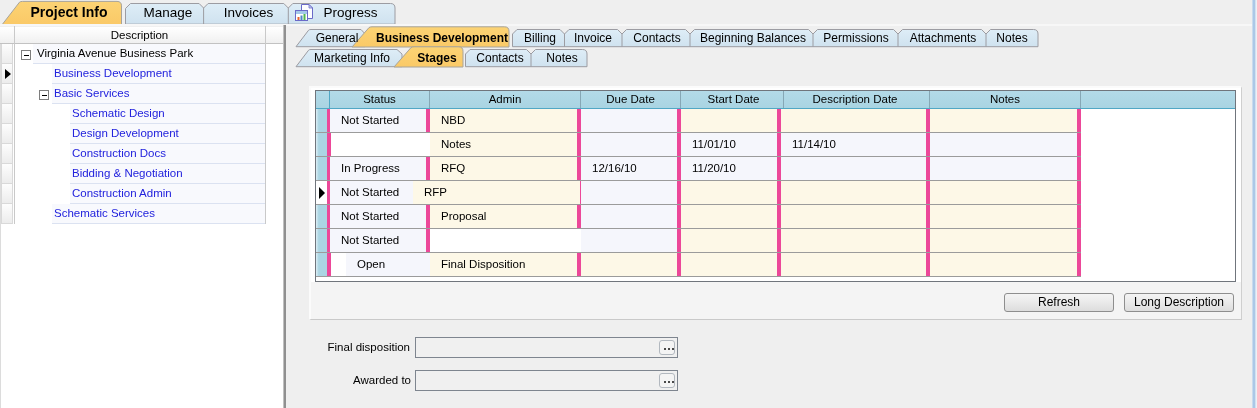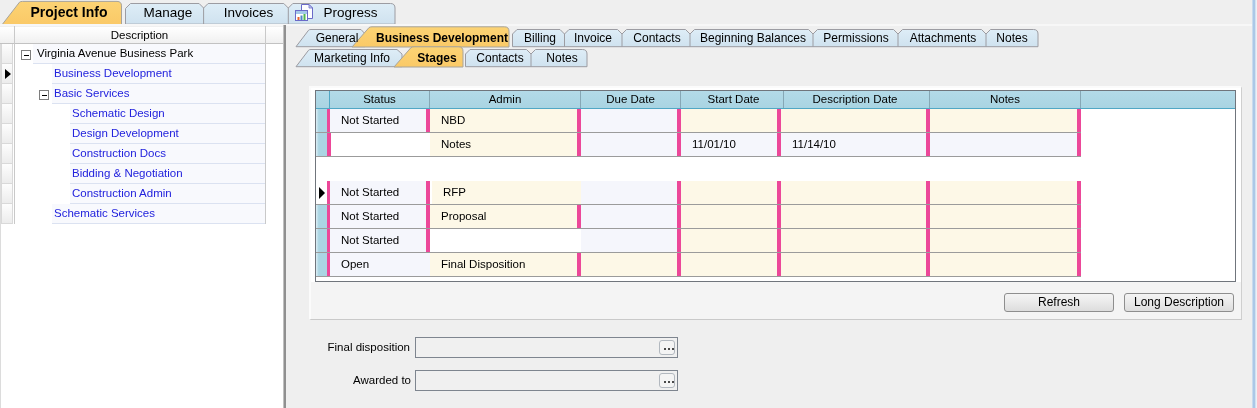--- a/index.html
+++ b/index.html
@@ -116,26 +116,36 @@
   </div>
   <div class="grow" style="top:42px">
     <div class="gc sel" style="left:0;width:14px"></div>
     <div class="gc cream" style="left:114px;width:151px">Notes</div>
     <div class="gc lav" style="left:265px;width:100px"></div>
     <div class="gc lav" style="left:365px;width:100px">11/01/10</div>
     <div class="gc lav" style="left:465px;width:149px">11/14/10</div>
     <div class="gc lav" style="left:614px;width:151px"></div>
     <div class="grline" style="top:23px"></div>
   </div>
+  <div class="grow" style="top:66px">
+    <div class="gc sel" style="left:0;width:14px"></div>
+    <div class="gc lav" style="left:14px;width:100px">In Progress</div>
+    <div class="gc cream" style="left:114px;width:151px">RFQ</div>
+    <div class="gc lav" style="left:265px;width:100px">12/16/10</div>
+    <div class="gc lav" style="left:365px;width:100px">11/20/10</div>
+    <div class="gc lav" style="left:465px;width:149px"></div>
+    <div class="gc lav" style="left:614px;width:151px"></div>
+    <div class="grline" style="top:23px"></div>
+  </div>
   <div class="grow" style="top:90px">
     <div class="gc" style="left:0;width:14px;background:#fff">
         <div class="gridarrow" style="left:3px;top:6px"></div>
       </div>
     <div class="gc lav" style="left:14px;width:100px">Not Started</div>
-    <div class="gc cream" style="left:116px;width:171px">RFP</div>
+    <div class="gc cream" style="left:97px;width:171px">RFP</div>
     <div class="gc lav" style="left:265px;width:100px"></div>
     <div class="gc cream" style="left:365px;width:100px"></div>
     <div class="gc cream" style="left:465px;width:149px"></div>
     <div class="gc cream" style="left:614px;width:151px"></div>
     <div class="grline" style="top:23px"></div>
   </div>
   <div class="grow" style="top:114px">
     <div class="gc sel" style="left:0;width:14px"></div>
     <div class="gc lav" style="left:14px;width:100px">Not Started</div>
     <div class="gc cream" style="left:114px;width:151px">Proposal</div>
@@ -149,21 +159,21 @@
     <div class="gc sel" style="left:0;width:14px"></div>
     <div class="gc lav" style="left:14px;width:100px">Not Started</div>
     <div class="gc lav" style="left:265px;width:100px"></div>
     <div class="gc cream" style="left:365px;width:100px"></div>
     <div class="gc cream" style="left:465px;width:149px"></div>
     <div class="gc cream" style="left:614px;width:151px"></div>
     <div class="grline" style="top:23px"></div>
   </div>
   <div class="grow" style="top:162px">
     <div class="gc sel" style="left:0;width:14px"></div>
-    <div class="gc lav" style="left:14px;width:116px">Open</div>
+    <div class="gc lav" style="left:30px;width:116px">Open</div>
     <div class="gc cream" style="left:114px;width:151px">Final Disposition</div>
     <div class="gc cream" style="left:265px;width:100px"></div>
     <div class="gc cream" style="left:365px;width:100px"></div>
     <div class="gc cream" style="left:465px;width:149px"></div>
     <div class="gc cream" style="left:614px;width:151px"></div>
     <div class="grline" style="top:23px"></div>
   </div>
 </div>
 
 <div class="btn" style="left:1004px;top:293px;width:110px">Refresh</div>

